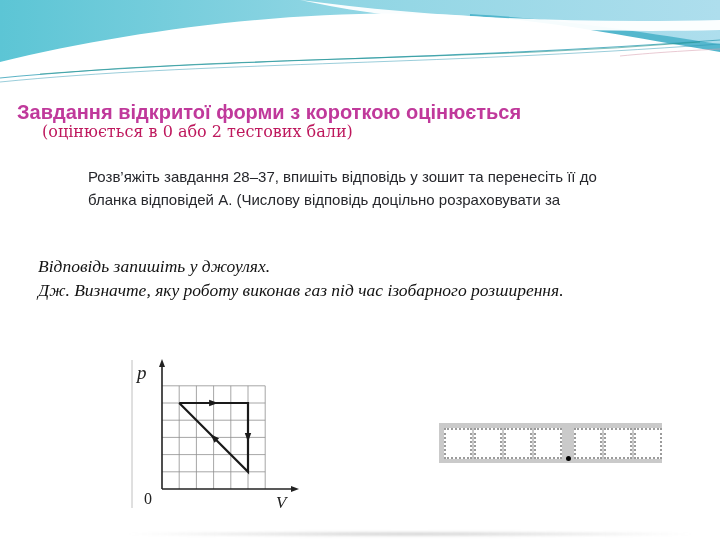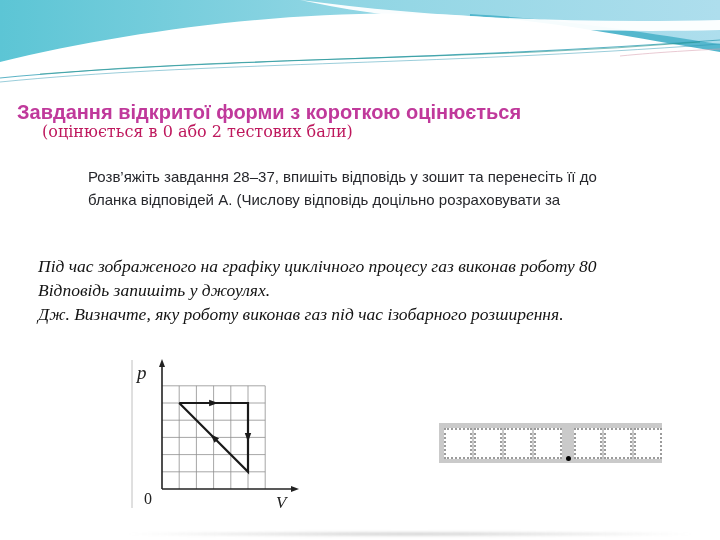--- a/index.html
+++ b/index.html
@@ -54,21 +54,20 @@
 
   <h1 class="title">Завдання відкритої форми з короткою оцінюється</h1>
   <div class="subtitle">(оцінюється в 0 або 2 тестових бали)</div>
 
   <div class="instructions">
     <div class="line">Розв’яжіть завдання 28–37, впишіть відповідь у зошит та перенесіть її до</div>
     <div class="line">бланка відповідей А. (Числову відповідь доцільно розраховувати за</div>
   </div>
 
   <div class="problem">
-    <div class="line">Під час зображеного на графіку циклічного процесу газ виконав роботу 80</div>
     <div class="line">Відповідь запишіть у джоулях.</div>
     <div class="line">Дж. Визначте, яку роботу виконав газ під час ізобарного розширення.</div>
   </div>
 
   <div class="figure">
     <svg width="178" height="154" viewBox="0 0 178 154">
       <line x1="4" y1="2" x2="4" y2="150" stroke="#b0b0b0" stroke-width="0.8"></line>
       <g id="pv-grid">
           <line x1="51.2" y1="131" x2="51.2" y2="27.80000000000001" stroke="#8f8f8f" stroke-width="0.8"></line>
           <line x1="68.4" y1="131" x2="68.4" y2="27.80000000000001" stroke="#8f8f8f" stroke-width="0.8"></line>

